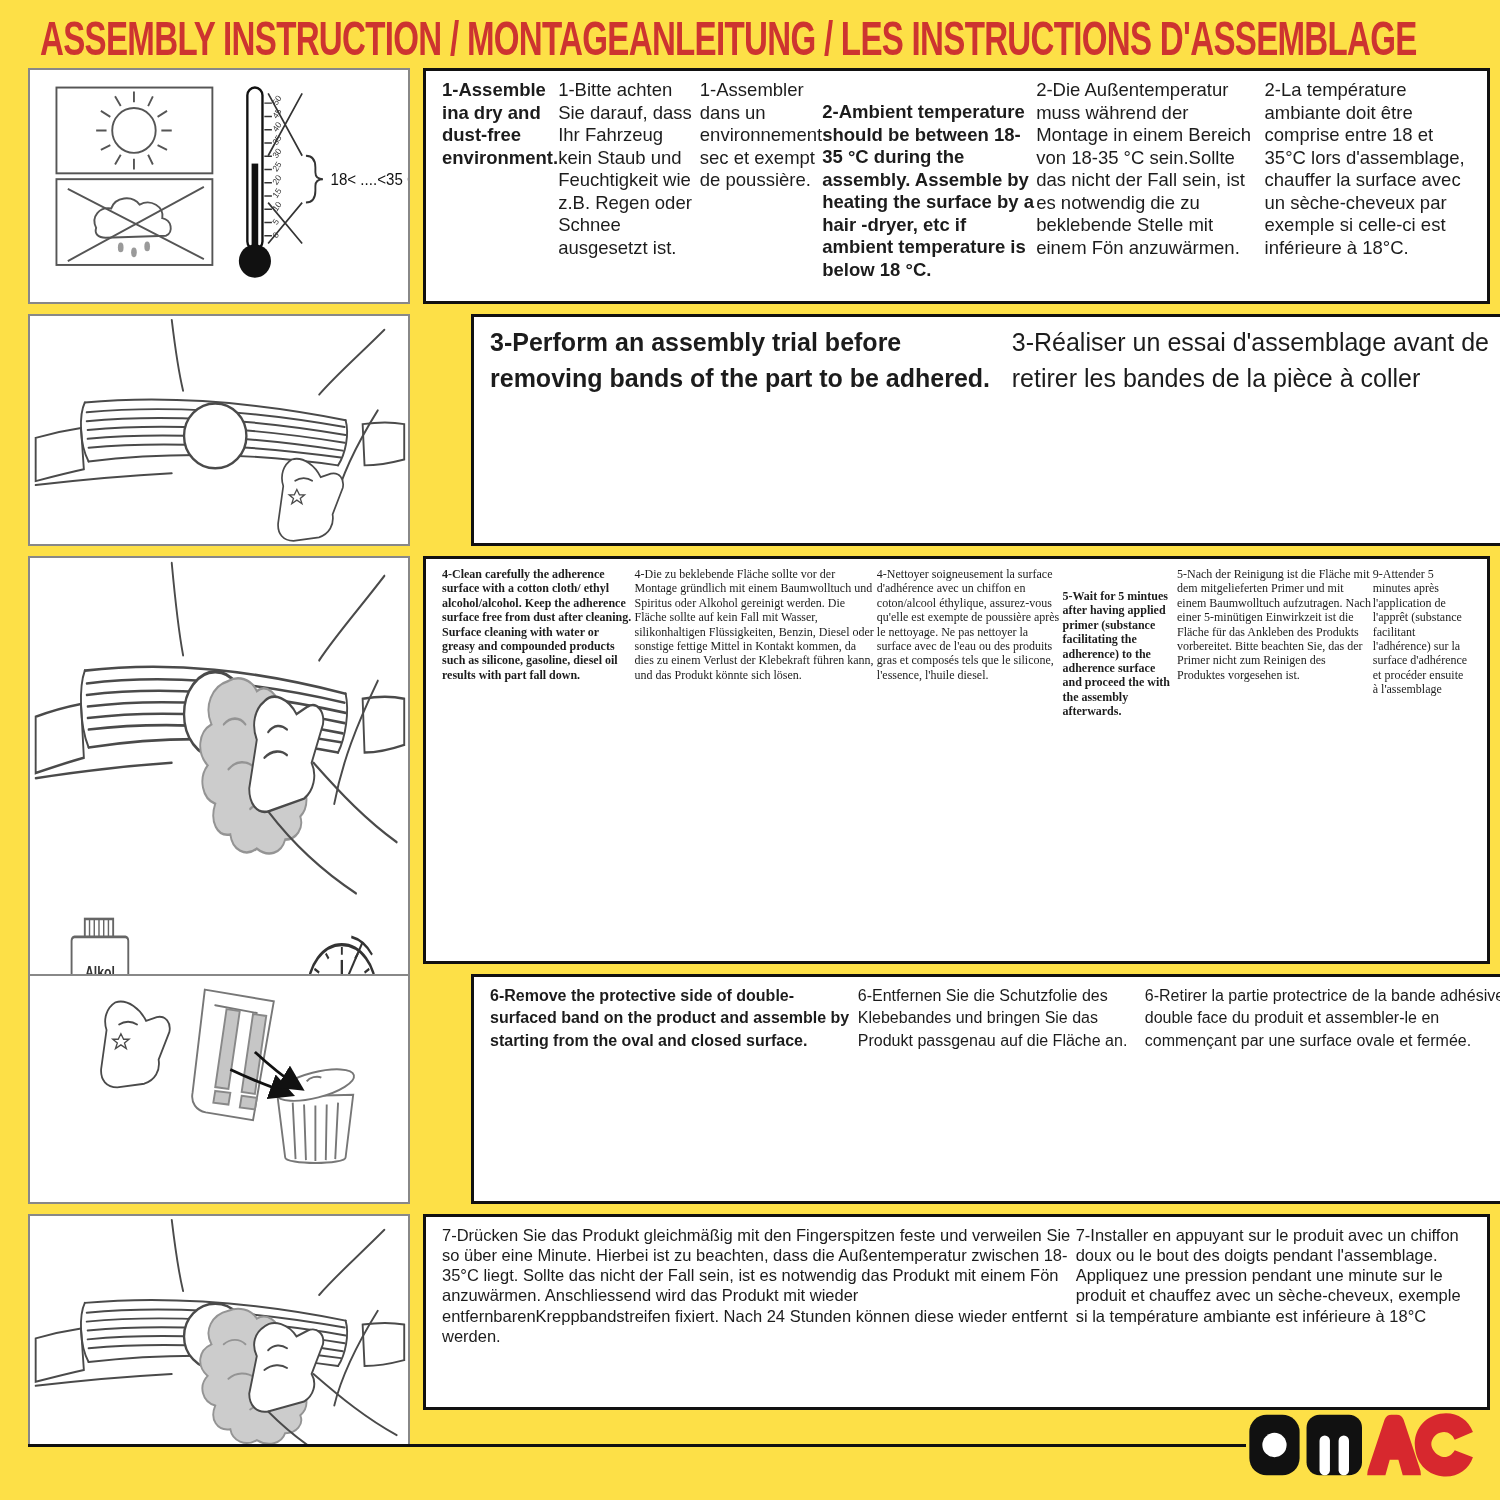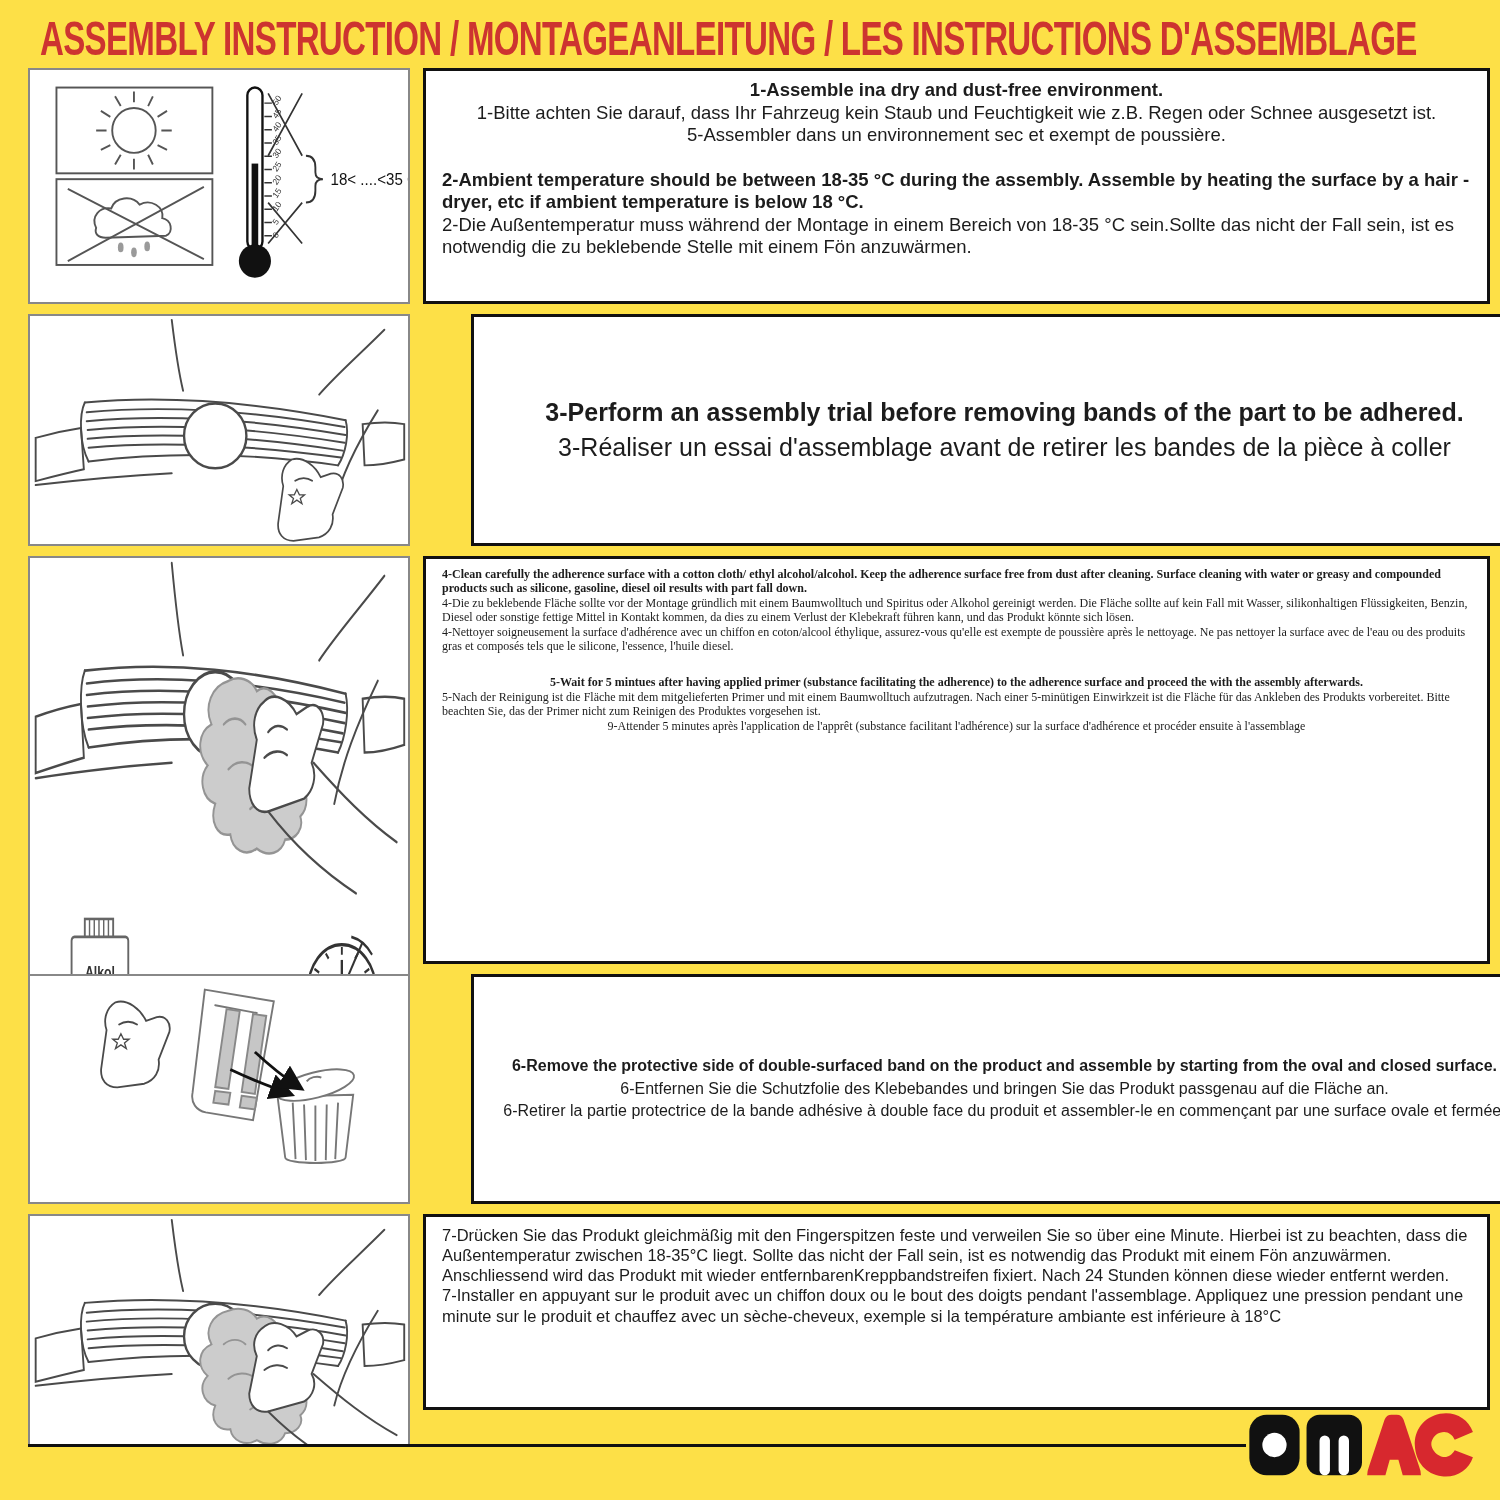--- a/index.html
+++ b/index.html
@@ -3,21 +3,21 @@
 <meta charset="utf-8">
 <style>
   html,body{margin:0;padding:0;background:#fff;}
   .page{position:relative;width:1500px;height:1500px;background:#fde047;overflow:hidden;
         font-family:"Liberation Sans","DejaVu Sans",sans-serif;color:#1c1c1c;}
   .title{position:absolute;left:40px;top:10px;white-space:nowrap;font-weight:bold;
          font-size:46px;letter-spacing:-1px;color:#cd3430;
          transform:scale(0.72,1.04);transform-origin:left top;}
   .figbox{position:absolute;left:28px;width:382px;border:2px solid #888;background:#fff;box-sizing:border-box;}
   .textbox{position:absolute;left:423px;width:1067px;border:3px solid #111;background:#fff;
-           box-sizing:border-box;padding:8px 16px;display:flex;flex-direction:column;align-items:center;}
+           box-sizing:border-box;padding:8px 16px;display:flex;flex-direction:row;}
   .textbox p{margin:0;}
   .textbox .b{font-weight:bold;}
   .textbox .gap{margin-top:22px;}
   .center{justify-content:center;margin-left:48px;}
   .t1{font-size:18.5px;line-height:1.22;}
   .t2{font-size:25px;line-height:1.42;}
   .t3{font-size:12px;line-height:1.2;font-family:Liberation Serif, serif;}
   .t4{font-size:16px;line-height:1.4;}
   .t5{font-size:16.5px;line-height:1.22;}
   #box-f1{top:68px;height:236px;}   #box-t1{top:68px;height:236px;}
@@ -119,23 +119,24 @@
           <path d="M 252,136 L 288,178 M 288,136 L 252,178"></path>
         </g>
         <path d="M 292,88 C 300,88 302,93 302,100 L 302,105 C 302,110 305,112 310,112 C 305,112 302,114 302,119 L 302,124 C 302,131 300,136 292,136" stroke="#333" stroke-width="2" fill="none"></path>
         <text x="318" y="118" font-size="16" fill="#111">18&lt; ....&lt;35 C</text>
       </g>
     </svg>
   </div>
   <div class="textbox t1" id="box-t1">
     <p class="b">1-Assemble ina dry and dust-free environment.</p>
     <p>1-Bitte achten Sie darauf, dass Ihr Fahrzeug kein Staub und Feuchtigkeit wie z.B. Regen oder Schnee ausgesetzt ist.</p>
-    <p>5-Assembler dans un environnement sec et exempt de poussière.</p>
+    <p>1-Assembler dans un environnement sec et exempt de poussière.</p>
     <p class="b gap">2-Ambient temperature should be between 18-35 °C  during the assembly. Assemble by heating the surface by a hair -dryer, etc if ambient temperature is below 18 °C.</p>
     <p>2-Die Außentemperatur muss während der Montage in einem Bereich von 18-35 °C  sein.Sollte das nicht der Fall sein, ist es notwendig die zu beklebende Stelle mit einem Fön anzuwärmen.</p>
+    <p>2-La température ambiante doit être comprise entre 18 et 35°C lors d'assemblage, chauffer la surface avec un sèche-cheveux par exemple si celle-ci est inférieure à 18°C.</p>
   </div>
 
   <div class="figbox" id="box-f2">
     <svg viewBox="0 0 400 232" preserveAspectRatio="none">
       <use href="#grille-art"></use>
       <use href="#hand-art" transform="translate(250,128) scale(0.9)"></use>
     </svg>
   </div>
   <div class="textbox t2 center" id="box-t2">
     <p class="b">3-Perform an assembly trial before removing bands of the part to be adhered.</p>

